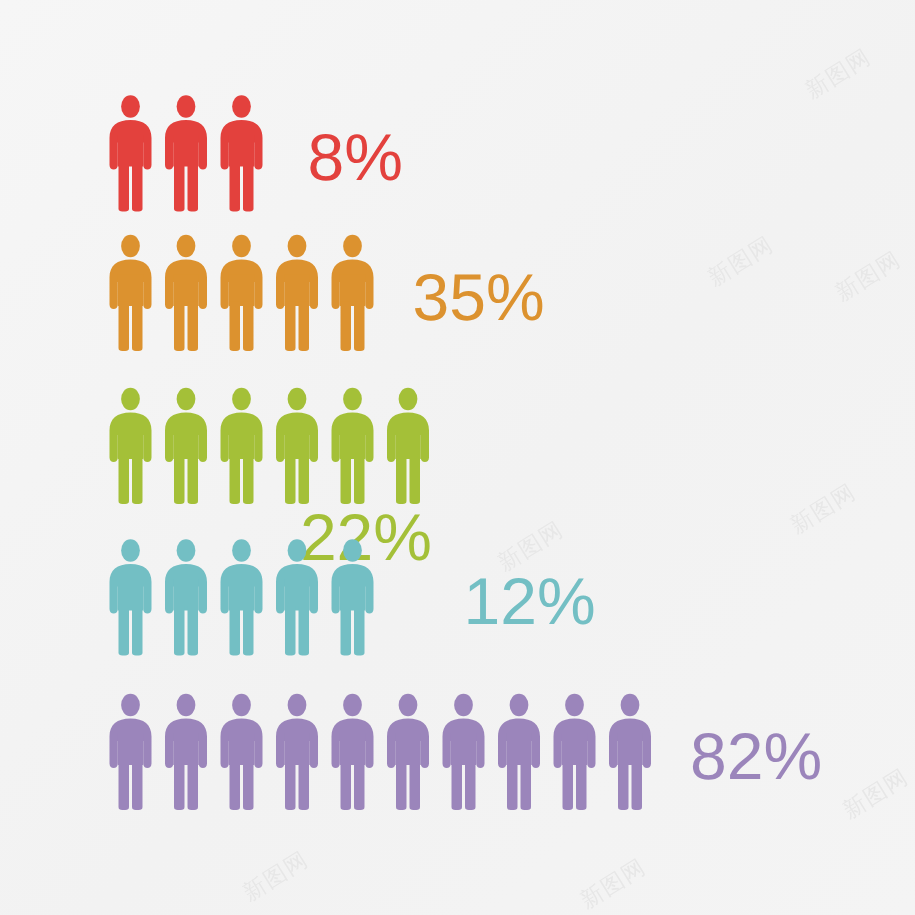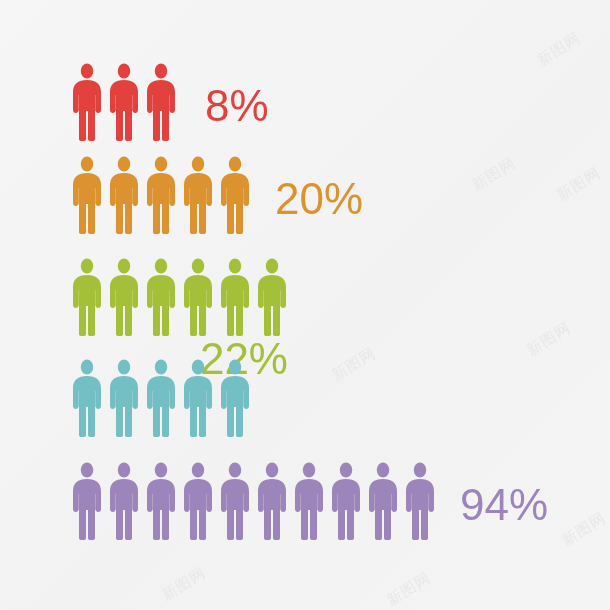--- a/index.html
+++ b/index.html
@@ -135,21 +135,21 @@
             <path d="M34 92 L48 92 L48 154 C48 157 46 158 43 158 L39 158 C36 158 34 157 34 154 Z" fill="#DC922F"></path>
           </svg>
           <svg viewBox="0 0 64 160" width="32" height="80" class="figure">
             <ellipse cx="32" cy="18" rx="12.5" ry="15" fill="#DC922F"></ellipse>
             <path d="M32 36 C14 36 4 44 4 60 L4 96 C4 100 6.5 102 9.5 102 C12.5 102 15 100 15 96 L15 66 L49 66 L49 96 C49 100 51.5 102 54.5 102 C57.5 102 60 100 60 96 L60 60 C60 44 50 36 32 36 Z" fill="#DC922F"></path>
             <rect x="15" y="56" width="34" height="42" fill="#DC922F"></rect>
             <path d="M16 92 L30 92 L30 154 C30 157 28 158 25 158 L21 158 C18 158 16 157 16 154 Z" fill="#DC922F"></path>
             <path d="M34 92 L48 92 L48 154 C48 157 46 158 43 158 L39 158 C36 158 34 157 34 154 Z" fill="#DC922F"></path>
           </svg>
         </div>
-        <div class="pct" style="color: rgb(220, 146, 47); font-size: 44px; margin-left: 24px; margin-bottom: 14px;">20%</div>
+        <div class="pct" style="color: rgb(220, 146, 47); font-size: 44px; margin-left: 24px; margin-bottom: 14px;">35%</div>
       </div>
       <div class="pict-row" style="top: 257px; left: 71px; flex-direction: column;">
         <div class="figures" style="gap: 5px;">
           <svg viewBox="0 0 64 160" width="32" height="80" class="figure">
             <ellipse cx="32" cy="18" rx="12.5" ry="15" fill="#A4C038"></ellipse>
             <path d="M32 36 C14 36 4 44 4 60 L4 96 C4 100 6.5 102 9.5 102 C12.5 102 15 100 15 96 L15 66 L49 66 L49 96 C49 100 51.5 102 54.5 102 C57.5 102 60 100 60 96 L60 60 C60 44 50 36 32 36 Z" fill="#A4C038"></path>
             <rect x="15" y="56" width="34" height="42" fill="#A4C038"></rect>
             <path d="M16 92 L30 92 L30 154 C30 157 28 158 25 158 L21 158 C18 158 16 157 16 154 Z" fill="#A4C038"></path>
             <path d="M34 92 L48 92 L48 154 C48 157 46 158 43 158 L39 158 C36 158 34 157 34 154 Z" fill="#A4C038"></path>
           </svg>
@@ -222,20 +222,21 @@
             <path d="M34 92 L48 92 L48 154 C48 157 46 158 43 158 L39 158 C36 158 34 157 34 154 Z" fill="#73BFC4"></path>
           </svg>
           <svg viewBox="0 0 64 160" width="32" height="80" class="figure">
             <ellipse cx="32" cy="18" rx="12.5" ry="15" fill="#73BFC4"></ellipse>
             <path d="M32 36 C14 36 4 44 4 60 L4 96 C4 100 6.5 102 9.5 102 C12.5 102 15 100 15 96 L15 66 L49 66 L49 96 C49 100 51.5 102 54.5 102 C57.5 102 60 100 60 96 L60 60 C60 44 50 36 32 36 Z" fill="#73BFC4"></path>
             <rect x="15" y="56" width="34" height="42" fill="#73BFC4"></rect>
             <path d="M16 92 L30 92 L30 154 C30 157 28 158 25 158 L21 158 C18 158 16 157 16 154 Z" fill="#73BFC4"></path>
             <path d="M34 92 L48 92 L48 154 C48 157 46 158 43 158 L39 158 C36 158 34 157 34 154 Z" fill="#73BFC4"></path>
           </svg>
         </div>
+        <div class="pct" style="color: rgb(115, 191, 196); font-size: 44px; margin-left: 58px; margin-bottom: 14px;">12%</div>
       </div>
       <div class="pict-row" style="top: 461px; left: 71px;">
         <div class="figures" style="gap: 5px;">
           <svg viewBox="0 0 64 160" width="32" height="80" class="figure">
             <ellipse cx="32" cy="18" rx="12.5" ry="15" fill="#9B85BB"></ellipse>
             <path d="M32 36 C14 36 4 44 4 60 L4 96 C4 100 6.5 102 9.5 102 C12.5 102 15 100 15 96 L15 66 L49 66 L49 96 C49 100 51.5 102 54.5 102 C57.5 102 60 100 60 96 L60 60 C60 44 50 36 32 36 Z" fill="#9B85BB"></path>
             <rect x="15" y="56" width="34" height="42" fill="#9B85BB"></rect>
             <path d="M16 92 L30 92 L30 154 C30 157 28 158 25 158 L21 158 C18 158 16 157 16 154 Z" fill="#9B85BB"></path>
             <path d="M34 92 L48 92 L48 154 C48 157 46 158 43 158 L39 158 C36 158 34 157 34 154 Z" fill="#9B85BB"></path>
           </svg>
@@ -296,17 +297,17 @@
             <path d="M34 92 L48 92 L48 154 C48 157 46 158 43 158 L39 158 C36 158 34 157 34 154 Z" fill="#9B85BB"></path>
           </svg>
           <svg viewBox="0 0 64 160" width="32" height="80" class="figure">
             <ellipse cx="32" cy="18" rx="12.5" ry="15" fill="#9B85BB"></ellipse>
             <path d="M32 36 C14 36 4 44 4 60 L4 96 C4 100 6.5 102 9.5 102 C12.5 102 15 100 15 96 L15 66 L49 66 L49 96 C49 100 51.5 102 54.5 102 C57.5 102 60 100 60 96 L60 60 C60 44 50 36 32 36 Z" fill="#9B85BB"></path>
             <rect x="15" y="56" width="34" height="42" fill="#9B85BB"></rect>
             <path d="M16 92 L30 92 L30 154 C30 157 28 158 25 158 L21 158 C18 158 16 157 16 154 Z" fill="#9B85BB"></path>
             <path d="M34 92 L48 92 L48 154 C48 157 46 158 43 158 L39 158 C36 158 34 157 34 154 Z" fill="#9B85BB"></path>
           </svg>
         </div>
-        <div class="pct" style="color: rgb(155, 133, 187); font-size: 44px; margin-left: 24px; margin-bottom: 14px;">94%</div>
+        <div class="pct" style="color: rgb(155, 133, 187); font-size: 44px; margin-left: 24px; margin-bottom: 14px;">82%</div>
       </div>
     </div>
 
 </div>
 
 </body></html>

